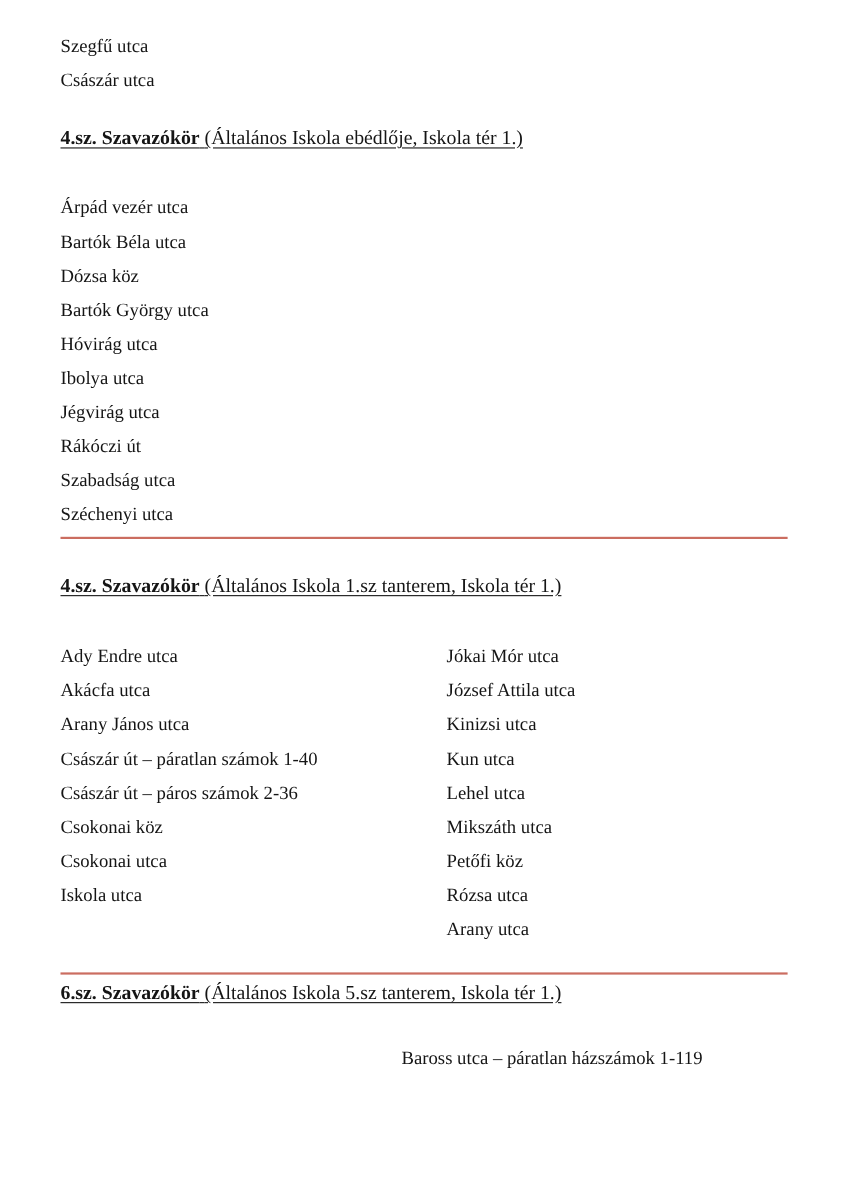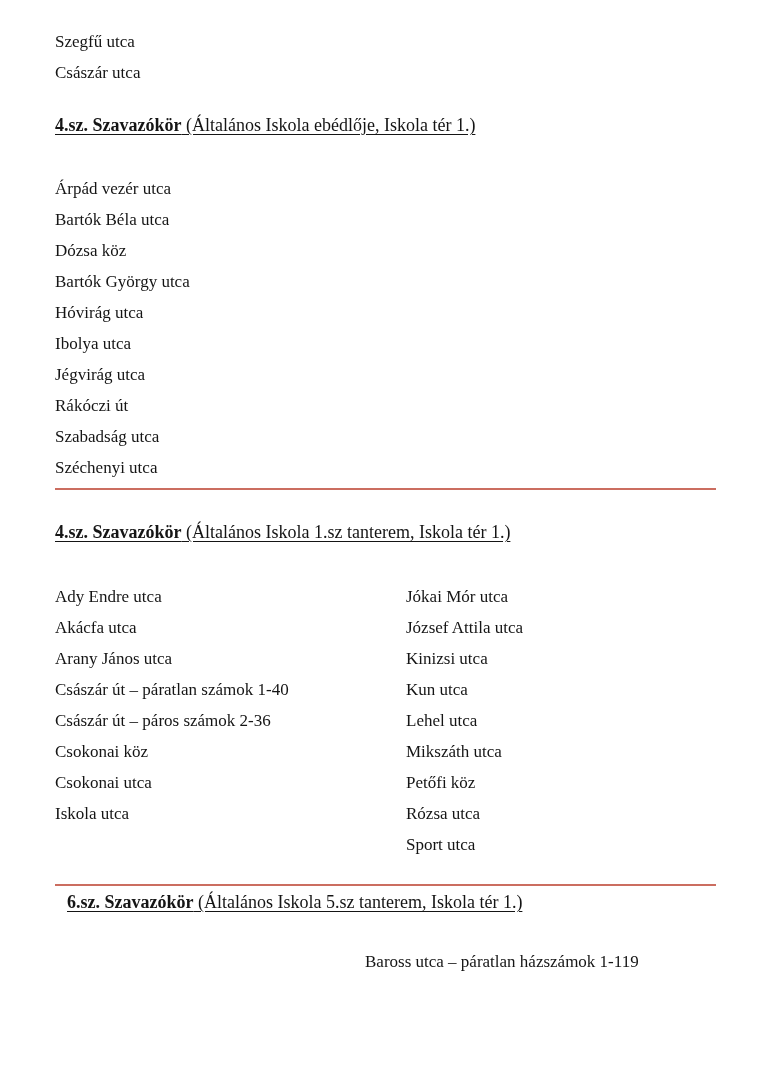--- a/index.html
+++ b/index.html
@@ -46,21 +46,21 @@
     width: 661px;
     background: #cb6d60;
   }
   
   .heading-4   { margin-top: 22px; }
   .list-4      { margin-top: 32px; }
   .divider-1   { margin-top: 5px; }
   .heading-5   { margin-top: 27px; }
   .columns-5   { margin-top: 33px; }
   .divider-2   { margin-top: 24px; }
-  .heading-6   { margin-top: 1px; margin-left: 12px; }
+  .heading-6   { margin-top: 1px; }
   .columns-6   { margin-top: 28px; }
   .two-col {
     display: flex;
     flex-direction: row;
     align-items: flex-start;
     justify-content: flex-end;
   }
   .col-left  { width: 351px; flex: 0 0 351px; }
   .col-right { flex: 1 1 auto; }
 </style>
@@ -106,21 +106,21 @@
     </div>
     <div class="col-right">
       <div class="street">Jókai Mór utca</div>
       <div class="street">József Attila utca</div>
       <div class="street">Kinizsi utca</div>
       <div class="street">Kun utca</div>
       <div class="street">Lehel utca</div>
       <div class="street">Mikszáth utca</div>
       <div class="street">Petőfi köz</div>
       <div class="street">Rózsa utca</div>
-      <div class="street">Sport utca</div>
+      <div class="street">Arany utca</div>
     </div>
   </div>
 
   <hr class="divider divider-2">
 
   <h2 class="section-heading heading-6"><span class="hb">6.sz. Szavazókör</span> <span class="hr">(Általános Iskola 5.sz tanterem, Iskola tér 1.)</span></h2>
 
   <div class="two-col columns-6">
     <div class="col-left">
       <div class="street">Baross utca – páratlan házszámok 1-119</div>

